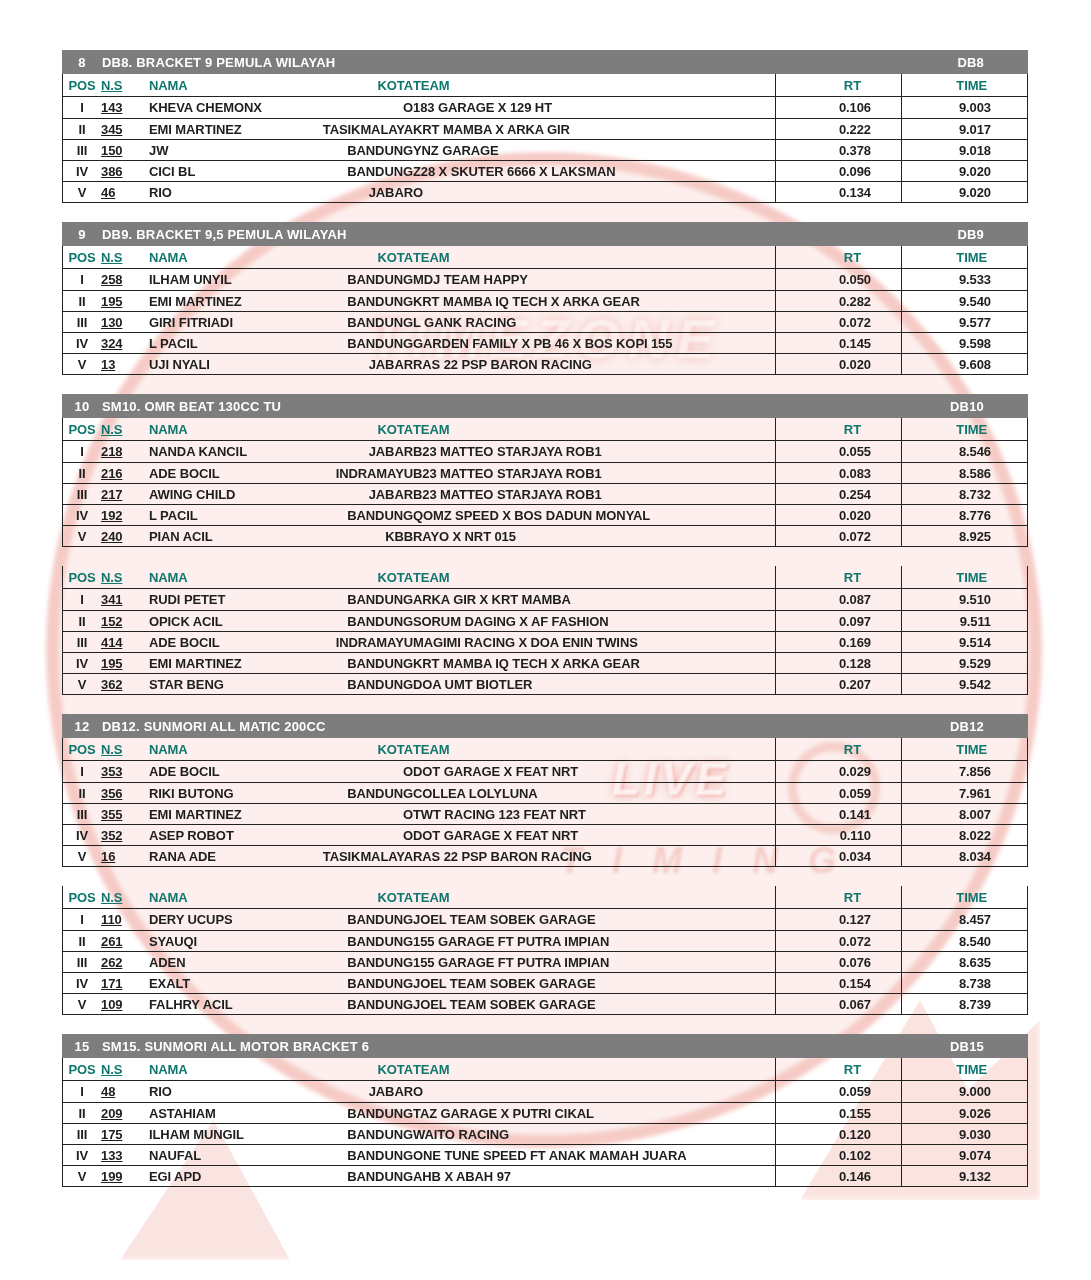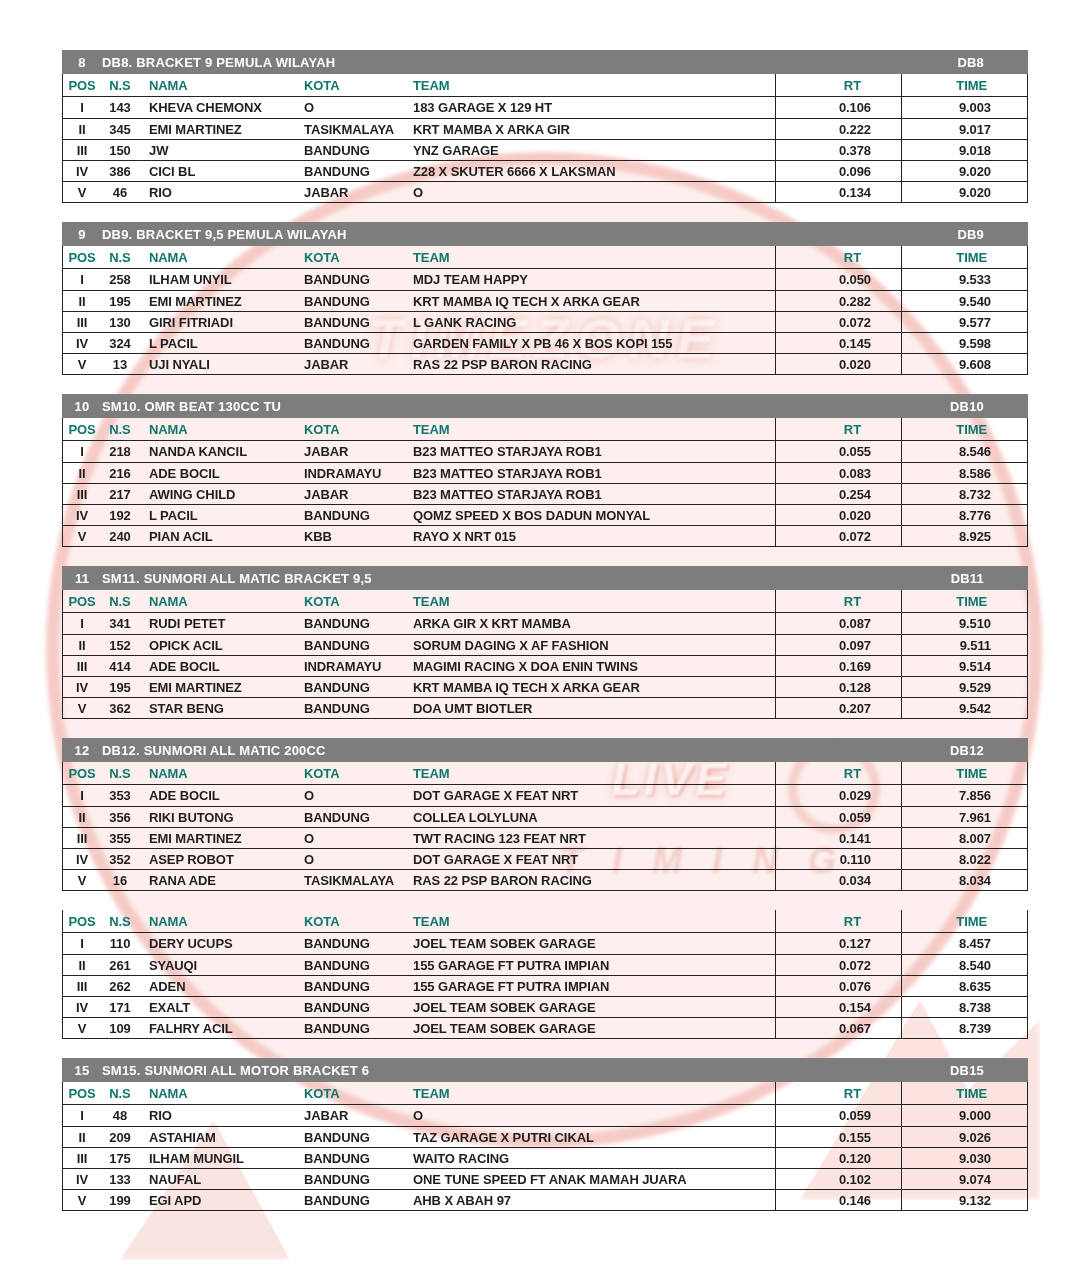--- a/index.html
+++ b/index.html
@@ -77,23 +77,23 @@
     height: 22px; display: flex; align-items: center;
     color: #0f766e; font-size: 13px;
     border-left: 1.6px solid #222; border-right: 1.6px solid #222;
   }
   .tbody { border: 1.6px solid #222; }
   .row { height: 21px; display: flex; align-items: center; font-size: 13px; }
   .row + .row { border-top: 1.4px solid #222; }
 
   .cell { flex: 0 0 auto; white-space: nowrap; overflow: hidden; letter-spacing: -0.1px; }
   .cell.pos  { width: 38px; text-align: center; }
-  .cell.ns   { width: 41px; text-align: center; padding-right: 3px; }
+  .cell.ns   { width: 41px; text-align: left; padding-right: 3px; text-decoration: underline; }
   .cell.nama { width: 162px; padding-left: 7px; }
-  .cell.kota { width: 109px; }
+  .cell.kota { width: 109px; text-align: right; }
   .cell.team { flex: 1 1 auto; min-width: 0; }
   .cell.rt   { width: 120px; text-align: center; padding-right: 24px; border-left: 1.4px solid #222; align-self: stretch; display: flex; align-items: center; justify-content: flex-end; }
   .cell.time { width: 126px; text-align: left; padding-right: 36px; border-left: 1.4px solid #222; align-self: stretch; display: flex; align-items: center; justify-content: flex-end; margin-left: 6px; }
   .thead .cell.rt   { padding-right: 34px; }
   .thead .cell.time { padding-right: 40px; }
 </style>
 </head>
 <body>
 
 <div class="wm-layer">
@@ -293,25 +293,20 @@
           <div class="cell nama">PIAN ACIL</div>
           <div class="cell kota">KBB</div>
           <div class="cell team">RAYO X NRT 015</div>
           <div class="cell rt">0.072</div>
           <div class="cell time">8.925</div>
         </div>
       </div>
   </div>
 
   <div class="race-table">
-    <div class="bar">
-      <span class="bar-num">11</span>
-      <span class="bar-title">SM11. SUNMORI ALL MATIC BRACKET 9,5</span>
-      <span class="bar-code">DB11</span>
-    </div>
     <div class="thead">
         <div class="cell pos">POS</div>
         <div class="cell ns">N.S</div>
         <div class="cell nama">NAMA</div>
         <div class="cell kota">KOTA</div>
         <div class="cell team">TEAM</div>
         <div class="cell rt">RT</div>
         <div class="cell time">TIME</div>
       </div>
     <div class="tbody">

